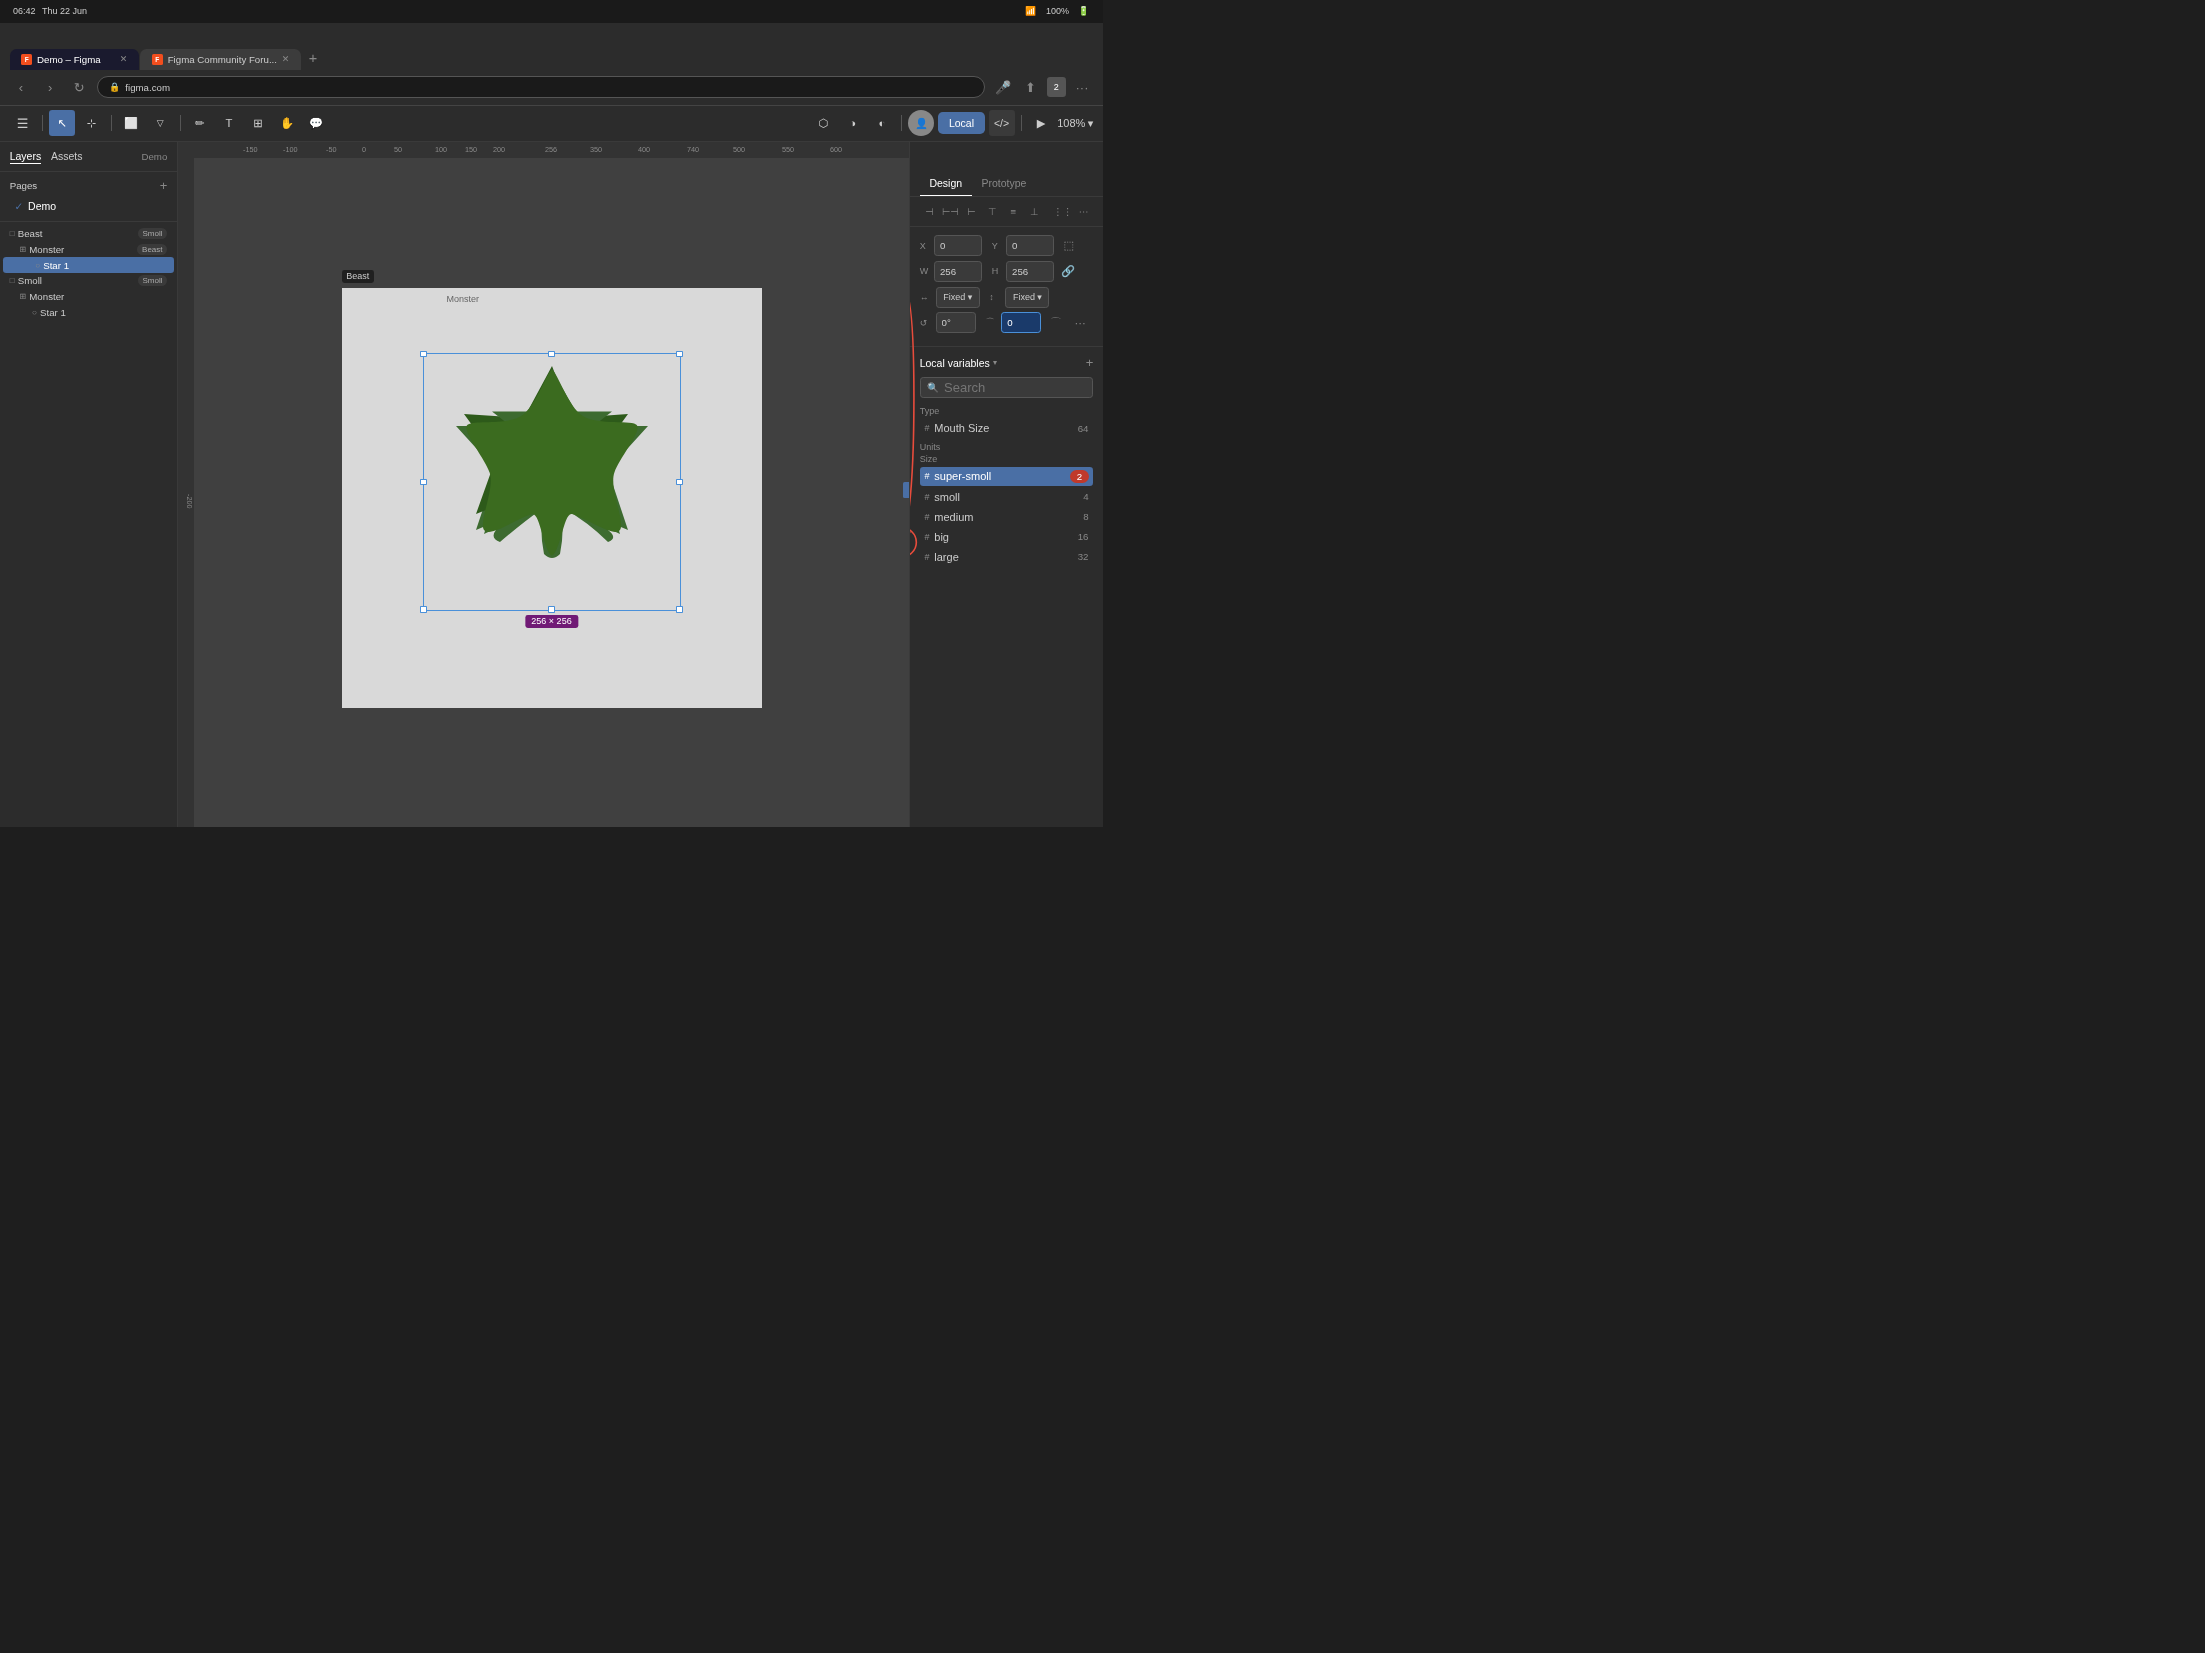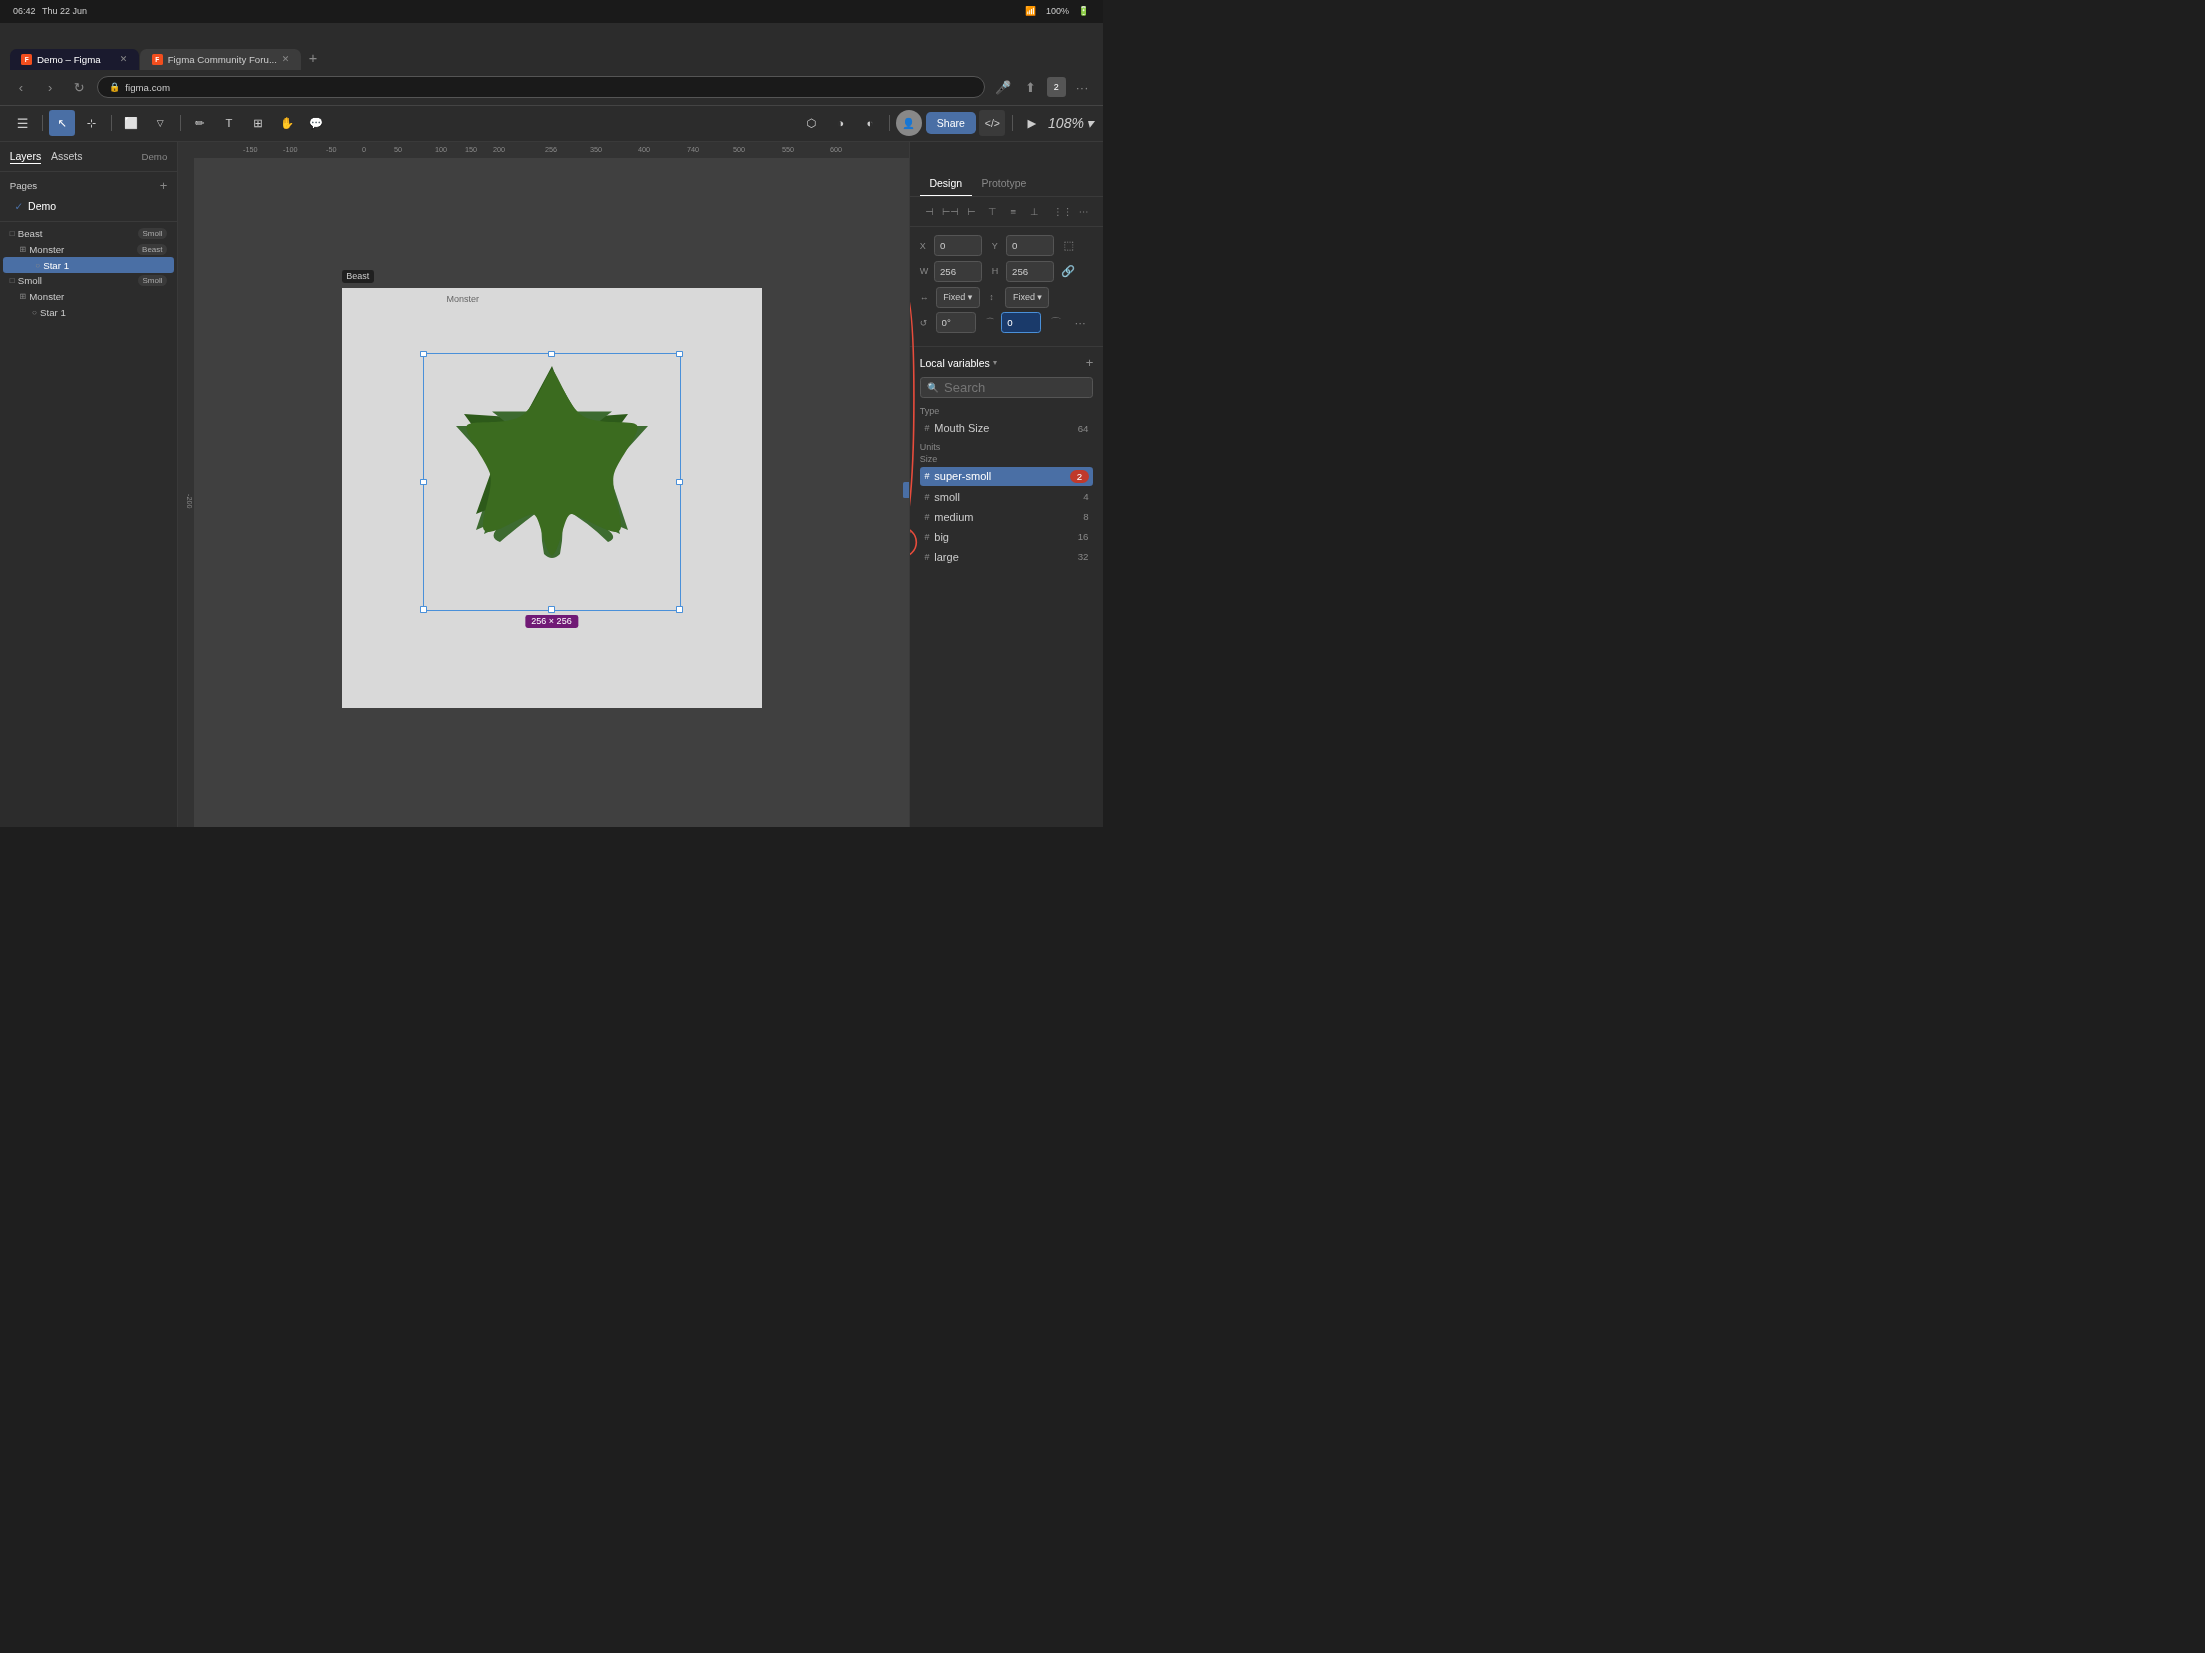--- a/index.html
+++ b/index.html
@@ -131,21 +131,21 @@
     .bottom-btn { background: none; border: none; color: #888; cursor: pointer; font-size: 13px; }
 
     
     .kbd-indicator { background: #3a3a3a; border: 0.8px solid #555; border-radius: 3.2px; padding: 1.6px 6.5px; font-size: 9.7px; color: #ccc; }
 
     
     .home-bar { height: 16px; background: #000; display: flex; align-items: center; justify-content: center; }
     .home-bar-line { width: 97px; height: 3.2px; background: #555; border-radius: 1.6px; }
 
     
-    .zoom-indicator { display: flex; align-items: center; gap: 2.4px; font-size: 14px; color: #ccc; cursor: pointer; font-style: italic; }
+    .zoom-indicator { display: flex; align-items: center; gap: 2.4px; font-size: 11px; color: #ccc; cursor: pointer; }
 
     .units-label { font-size: 9px; color: #888; margin-bottom: 1.6px; margin-top: 4.8px; }
     .size-section-label { font-size: 9px; color: #888; margin-bottom: 3.2px; margin-top: 1.6px; }
   </style>
 </head>
 <body>
 
 <div class="status-bar">
   <div class="status-left">
     <span>06:42</span>
@@ -203,21 +203,21 @@
   <button class="toolbar-btn">T</button>
   <button class="toolbar-btn">⊞</button>
   <button class="toolbar-btn">✋</button>
   <button class="toolbar-btn">💬</button>
   <div class="toolbar-spacer"></div>
   <button class="toolbar-btn">⬡</button>
   <button class="toolbar-btn">◑</button>
   <button class="toolbar-btn">◐</button>
   <div class="toolbar-separator"></div>
   <div style="width:26px;height:26px;border-radius:50%;background:#888;display:flex;align-items:center;justify-content:center;overflow:hidden;">👤</div>
-  <button class="toolbar-share-btn">Share</button>
+  <button class="toolbar-share-btn">Local</button>
   <button class="toolbar-code-btn">&lt;/&gt;</button>
   <div class="toolbar-separator"></div>
   <button class="toolbar-btn">▶</button>
   <div class="zoom-indicator">
     <span>108%</span>
     <span>▾</span>
   </div>
 </div>
 
 <div class="main-layout">

